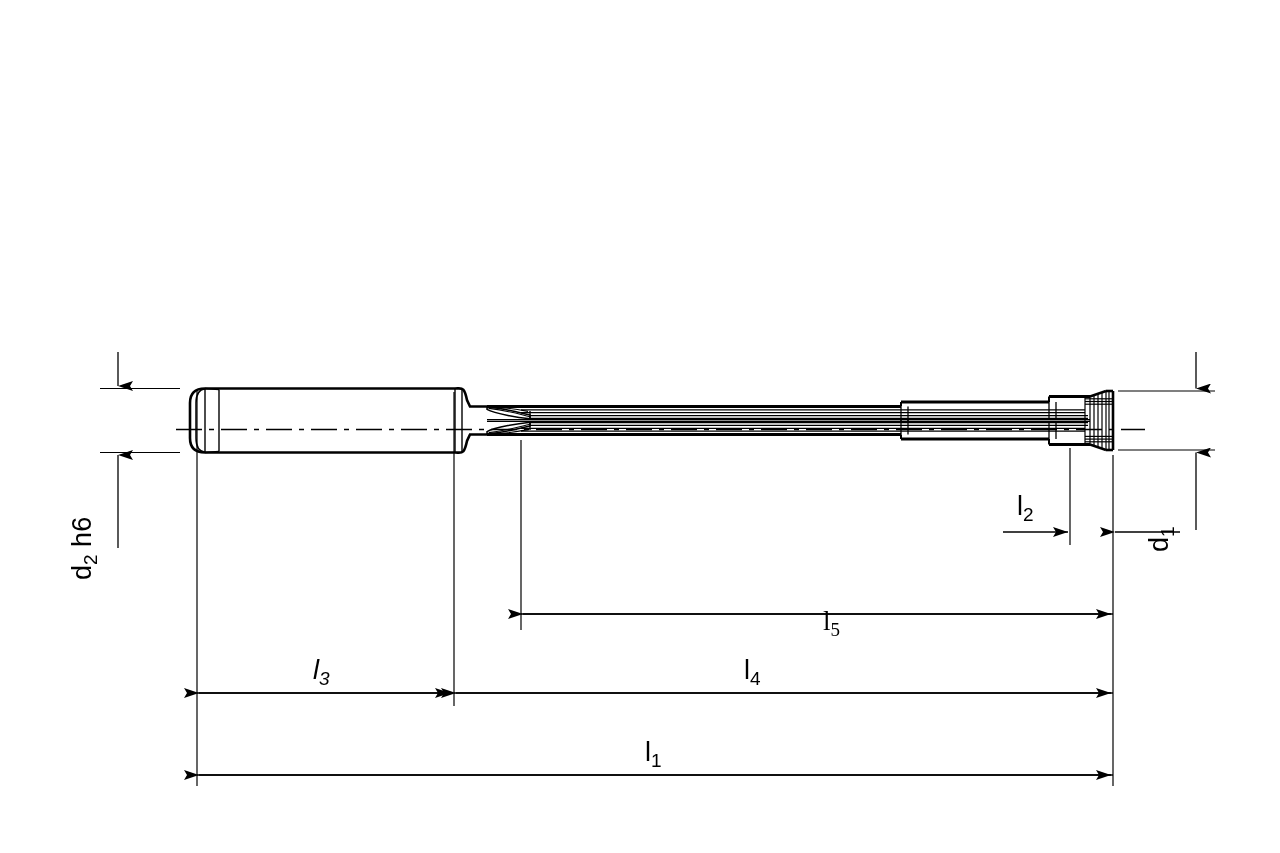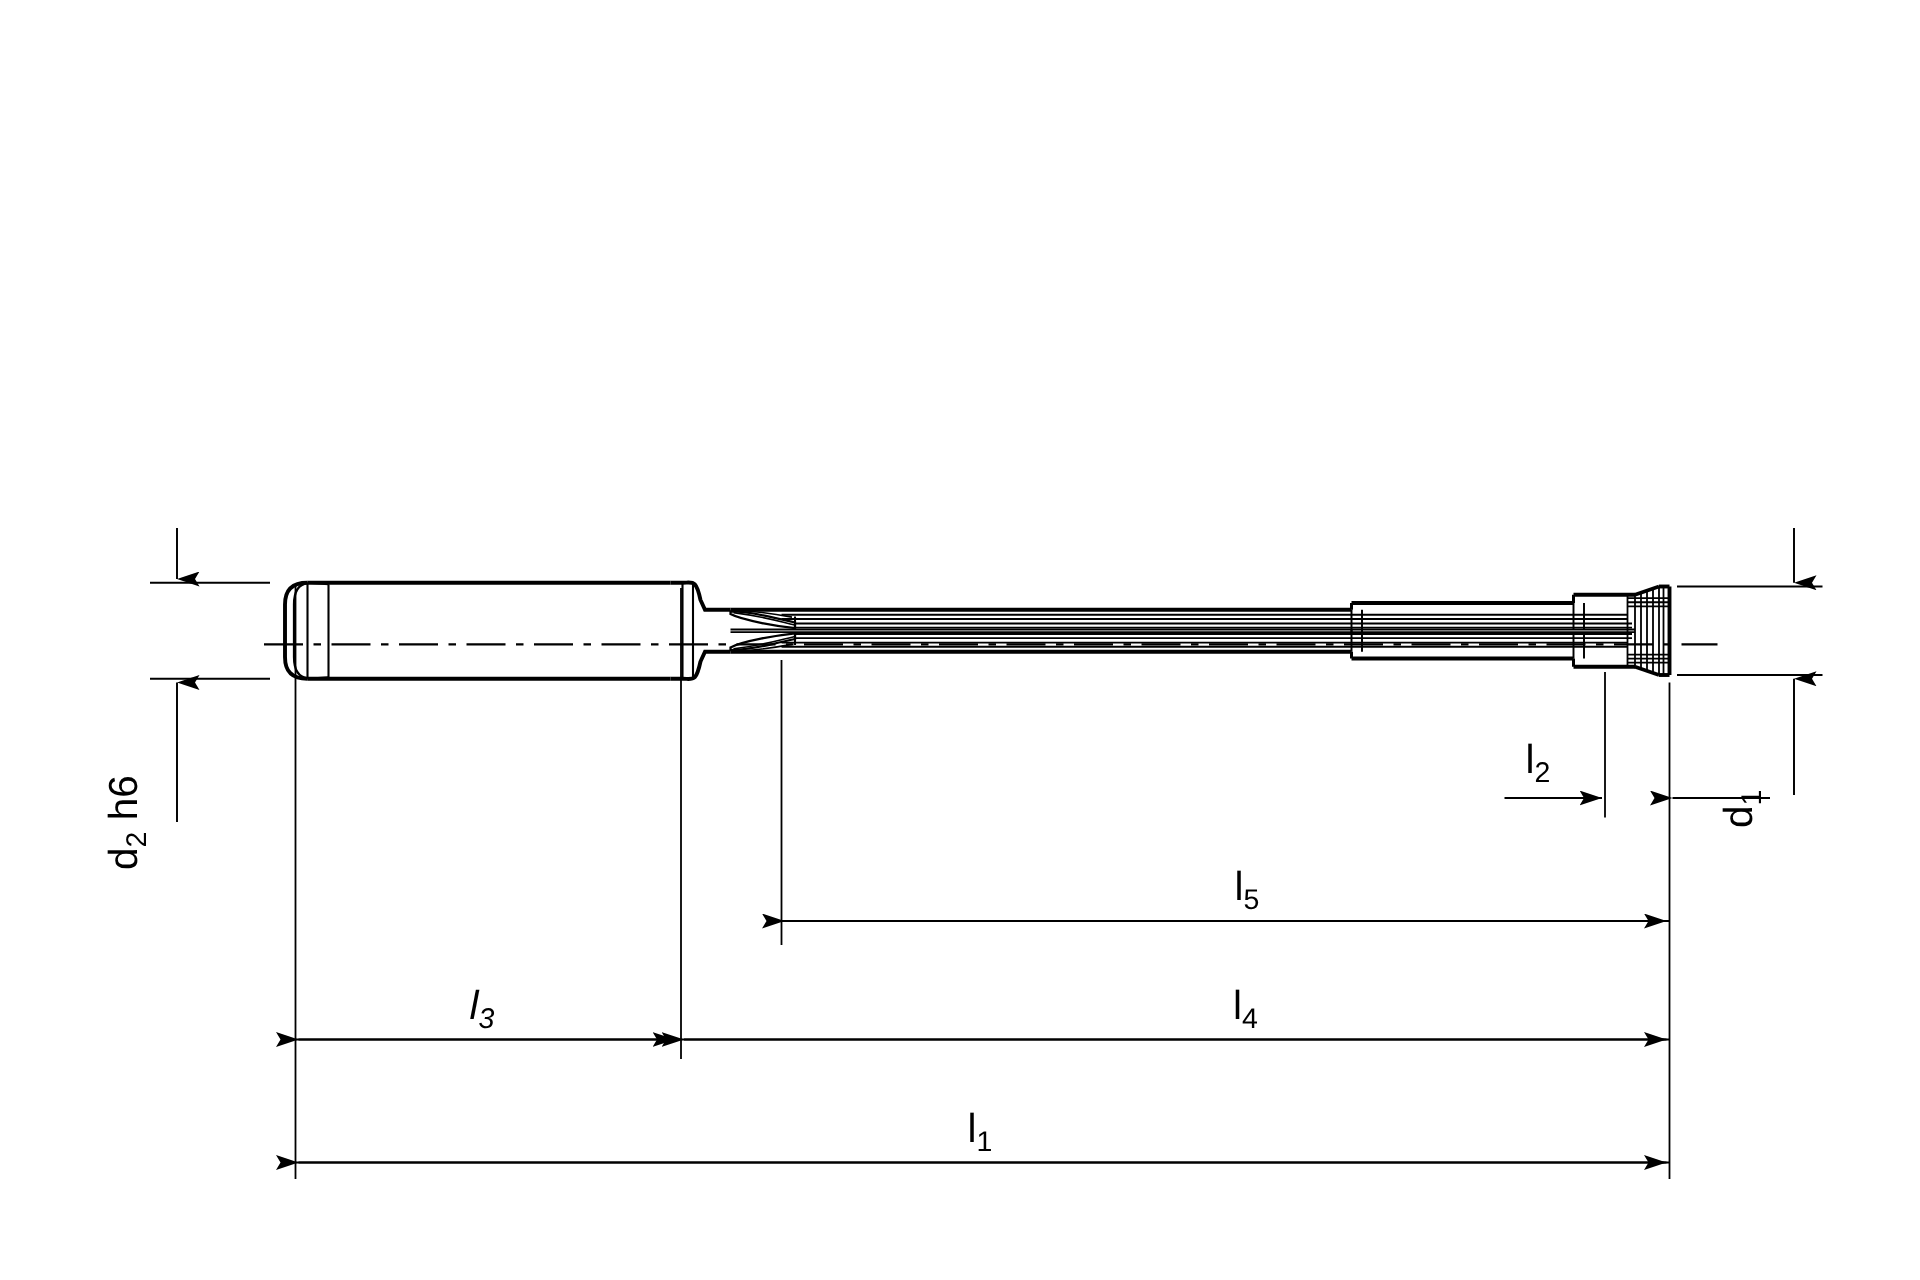--- a/index.html
+++ b/index.html
@@ -257,25 +257,25 @@
   </div>
 
   <div class="dim-label rot-label" style="left: 1173px; top: 525px;">
     <span>d</span><sub>1</sub>
   </div>
 
   <div class="dim-label" style="left: 1017px; top: 493px; text-align: center;">
     <span>l</span><sub>2</sub>
   </div>
 
-  <div class="dim-label" style="left: 823px; top: 578px;">
+  <div class="dim-label" style="left: 823px; top: 608px; font-family: Liberation Serif, serif;">
     <span>l</span><sub>5</sub>
   </div>
 
-  <div class="dim-label" style="left: 822px; top: 657px;">
+  <div class="dim-label" style="left: 744px; top: 657px;">
     <span>l</span><sub>4</sub>
   </div>
 
   <div class="dim-label" style="left: 313px; top: 657px; font-style: italic;">
     <span>l</span><sub>3</sub>
   </div>
 
   <div class="dim-label" style="left: 645px; top: 739px;">
     <span>l</span><sub>1</sub>
   </div>

